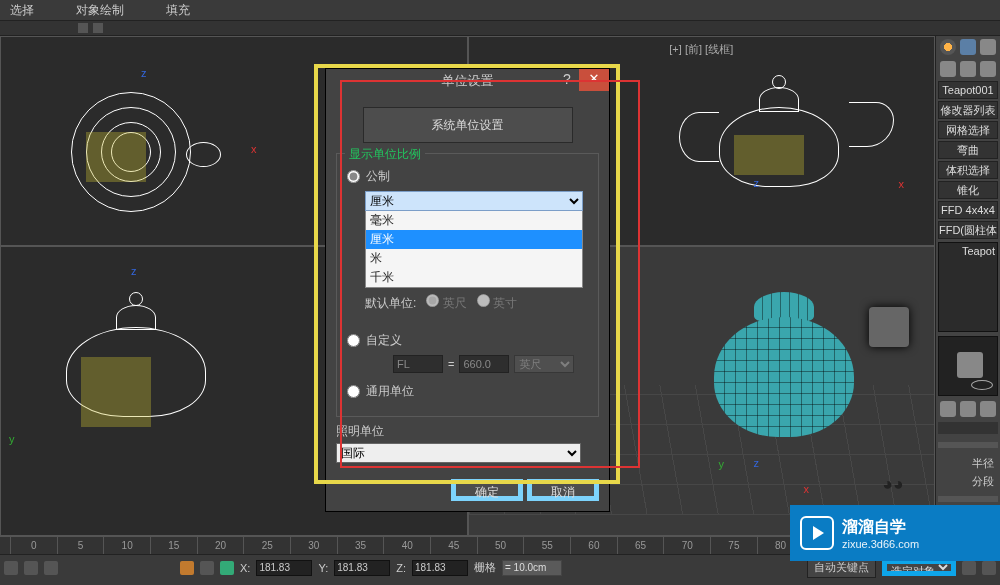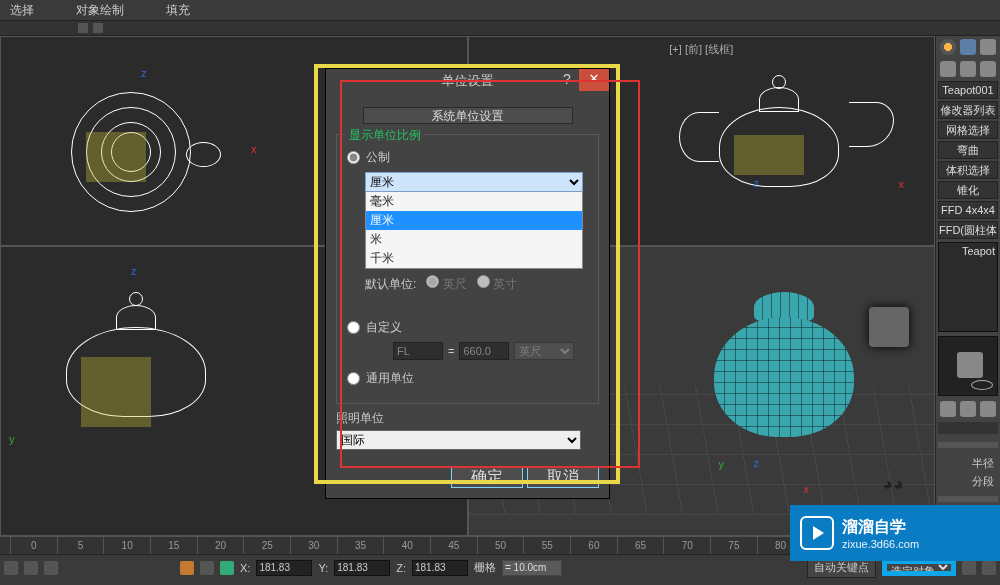--- a/index.html
+++ b/index.html
@@ -85,39 +85,39 @@
 .right-panel .thumb .ring { position:absolute; right:4px; bottom:5px; width:22px; height:10px; border:1px solid #aaa; border-radius:50%; }
 .right-panel .scroller { height:12px; background:#333; margin:2px; }
 .right-panel .dash { height:6px; background:#555; margin:6px 2px; }
 .right-panel .param-row { display:flex; align-items:center; justify-content:flex-end; height:18px; padding-right:6px; gap:2px; }
 
 
 .dialog { position:absolute; left:325px; top:68px; width:285px; background:#434343; border:1px solid #000; z-index:100; }
 .dialog .titlebar { height:24px; background:#434343; display:flex; align-items:center; justify-content:center; color:#ccc; font-size:13px; position:relative; }
 .dialog .titlebar .help-btn { position:absolute; right:30px; top:2px; width:24px; height:20px; color:#ccc; text-align:center; cursor:pointer; font-size:14px; }
 .dialog .titlebar .close-btn { position:absolute; right:0; top:0; width:30px; height:22px; background:#c94f3c; color:#fff; text-align:center; line-height:20px; cursor:pointer; font-size:13px; }
-.dialog .sys-btn { display:block; margin:14px auto 10px; width:210px; height:17px; background:#4d4d4d; border:1px solid #2a2a2a; color:#ddd; font-size:12px; cursor:pointer; }
+.dialog .sys-btn { display:block; margin:14px auto 10px; width:210px; height:36px; background:#4d4d4d; border:1px solid #2a2a2a; color:#ddd; font-size:12px; cursor:pointer; }
 .dialog .group { margin:6px 10px; border:1px solid #5a5a5a; padding:8px 10px 10px; position:relative; }
 .dialog .group .legend { position:absolute; top:-8px; left:8px; background:#434343; padding:0 4px; color:#22c55e; font-size:12px; }
 .dialog .radio-row { display:flex; align-items:center; gap:6px; margin:6px 0; font-size:12px; }
 .dialog .radio-row input[type=radio] { accent-color:#888; }
 .dialog select.drop { width:218px; height:20px; background:#cde4fb; border:1px solid #7b9ec8; font-size:12px; }
 .dialog .dropdown-list { width:218px; background:#f5f5f5; border:1px solid #888; border-top:none; }
 .dialog .dropdown-list .opt { padding:1px 4px; font-size:12px; color:#222; cursor:pointer; }
 .dialog .dropdown-list .opt.sel { background:#1e90ff; color:#fff; }
 .dialog .inline-row { display:flex; align-items:center; gap:10px; margin:6px 0 0 18px; font-size:12px; }
 .dialog .custom-row { display:flex; align-items:center; gap:5px; margin:4px 0 0 18px;padding-left:28px; }
 .dialog .custom-row input[type=text] { width:50px; height:18px; background:#2e2e2e; color:#888; border:1px solid #222; font-size:11px; padding:0 3px; }
 .dialog .custom-row .eq { color:#ccc; }
 .dialog .custom-row select { width:60px; height:18px; background:#555; color:#999; border:1px solid #333; font-size:11px; }
 .dialog .light-group { margin:6px 10px 8px; }
 .dialog .light-group .lbl { color:#ccc; font-size:12px; margin-bottom:3px; display:block; }
 .dialog .light-group select { width:245px; height:20px; background:#eee; border:1px solid #666; font-size:12px; }
 .dialog .btn-row { display:flex; justify-content:flex-end; gap:4px; padding:8px 10px 10px; }
-.dialog .btn-row button { width:72px; height:22px; background:#4d4d4d; border:1px solid #7dd3fc; color:#ddd; font-size:16px; cursor:pointer; }
+.dialog .btn-row button { width:72px; height:22px; background:#4d4d4d; border:5px solid #7dd3fc; color:#ddd; font-size:12px; cursor:pointer; }
 
 
 .yellow-frame { position:absolute; border:4px solid #e8d84a; pointer-events:none; z-index:200; }
 .red-frame { position:absolute; border:2px solid #d33; pointer-events:none; z-index:201; }
 
 
 .watermark { position:absolute; right:0; bottom:24px; width:210px; height:56px; background:#0a7cc4; display:flex; align-items:center; gap:8px; padding:0 10px; z-index:300; }
 .watermark .wm-icon { width:34px; height:34px; border:2px solid #fff; border-radius:6px; display:flex; align-items:center; justify-content:center; }
 .watermark .wm-icon .tri { width:0; height:0; border-left:11px solid #fff; border-top:7px solid transparent; border-bottom:7px solid transparent; margin-left:3px; }
 .watermark .wm-text { display:flex; flex-direction:column; color:#fff; }
@@ -315,21 +315,21 @@
         <div class="opt">千米</div>
       </div>
     </div>
 
     <div class="inline-row">
       <span>默认单位:</span>
       <label class="disabled"><input type="radio" name="usdef" checked="" disabled="" style=""> <span>英尺</span></label>
       <label class="disabled"><input type="radio" name="usdef" disabled="" style=""> <span>英寸</span></label>
     </div>
 
-    <div class="radio-row" style="margin-top:26px;">
+    <div class="radio-row" style="margin-top:20px;">
       <input type="radio" name="unit" style="">
       <span>自定义</span>
     </div>
     <div class="custom-row">
       <input type="text" disabled="" value="FL" style="">
       <span class="eq">=</span>
       <input type="text" disabled="" value="660.0" style="">
       <select disabled=""><option>英尺</option></select>
     </div>
 

